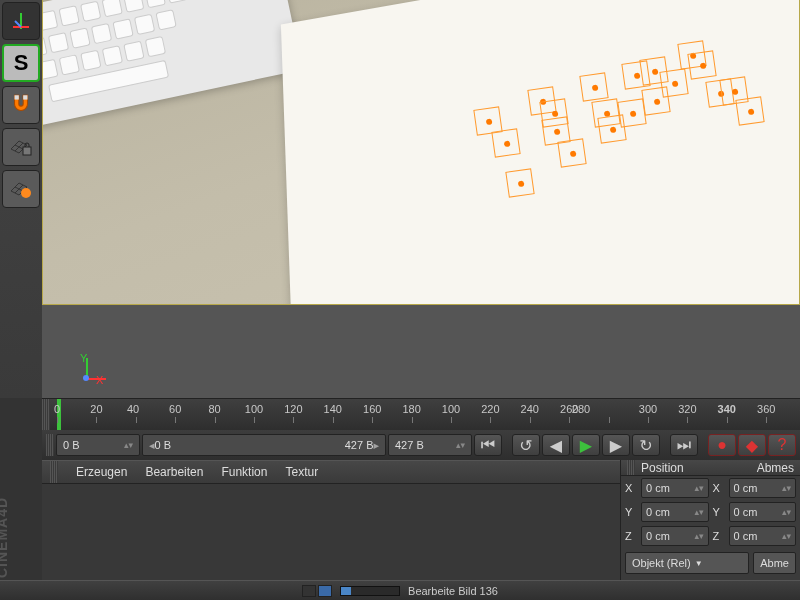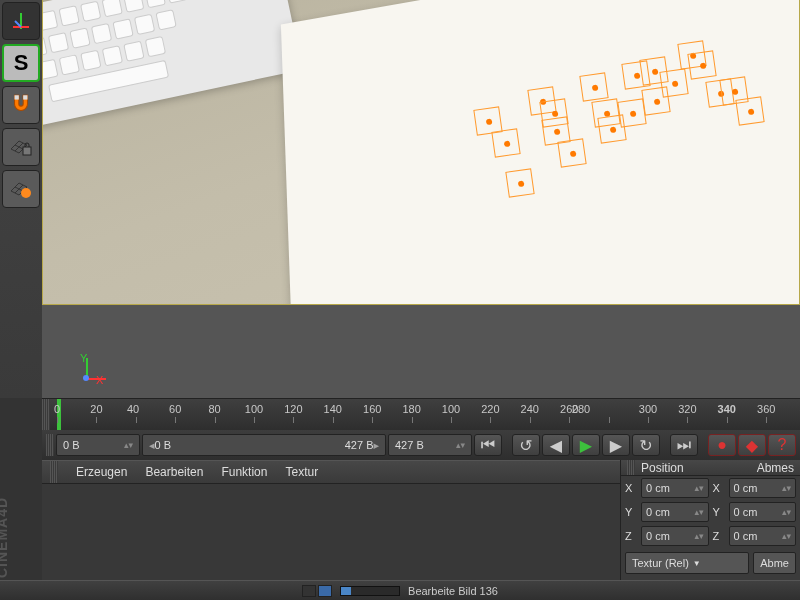--- a/index.html
+++ b/index.html
@@ -333,21 +333,21 @@
         </div>
         <span class="coord-label">Z</span>
         <div class="coord-field">
           <span>0 cm</span>
           <span class="spinner">▴▾</span>
         </div>
       </div>
     </div>
   <div class="btm-row">
     <div class="dropdown" style="flex:1">
-        <span>Textur (Rel)</span>
+        <span>Objekt (Rel)</span>
         <span style="font-size:8px">▼</span>
       </div>
     <div class="dropdown">
         <span>Abme</span>
       </div>
   </div>
 </div>
 
 <div class="brand">
 

